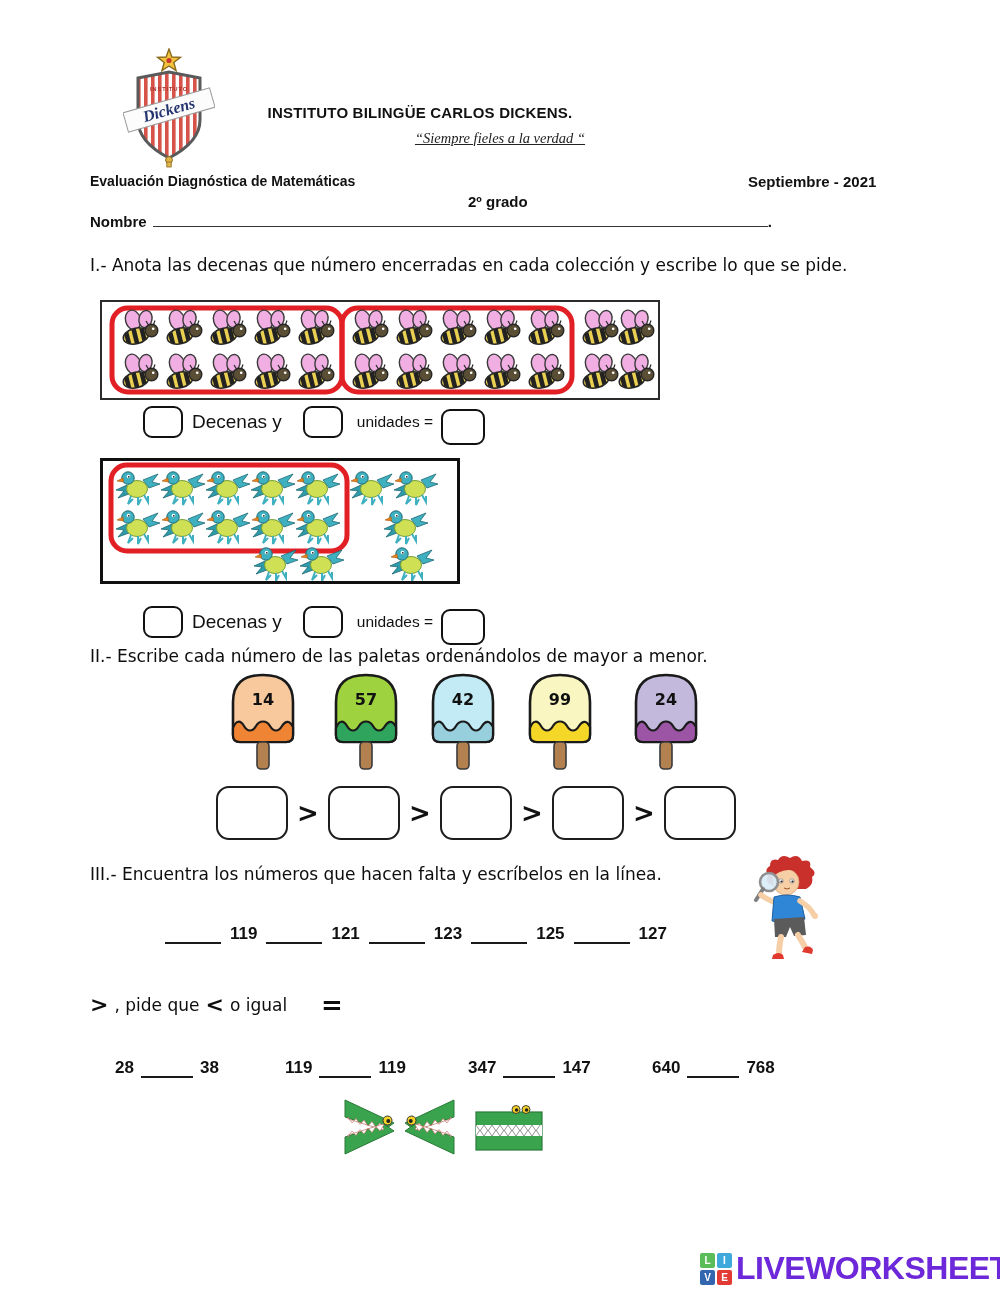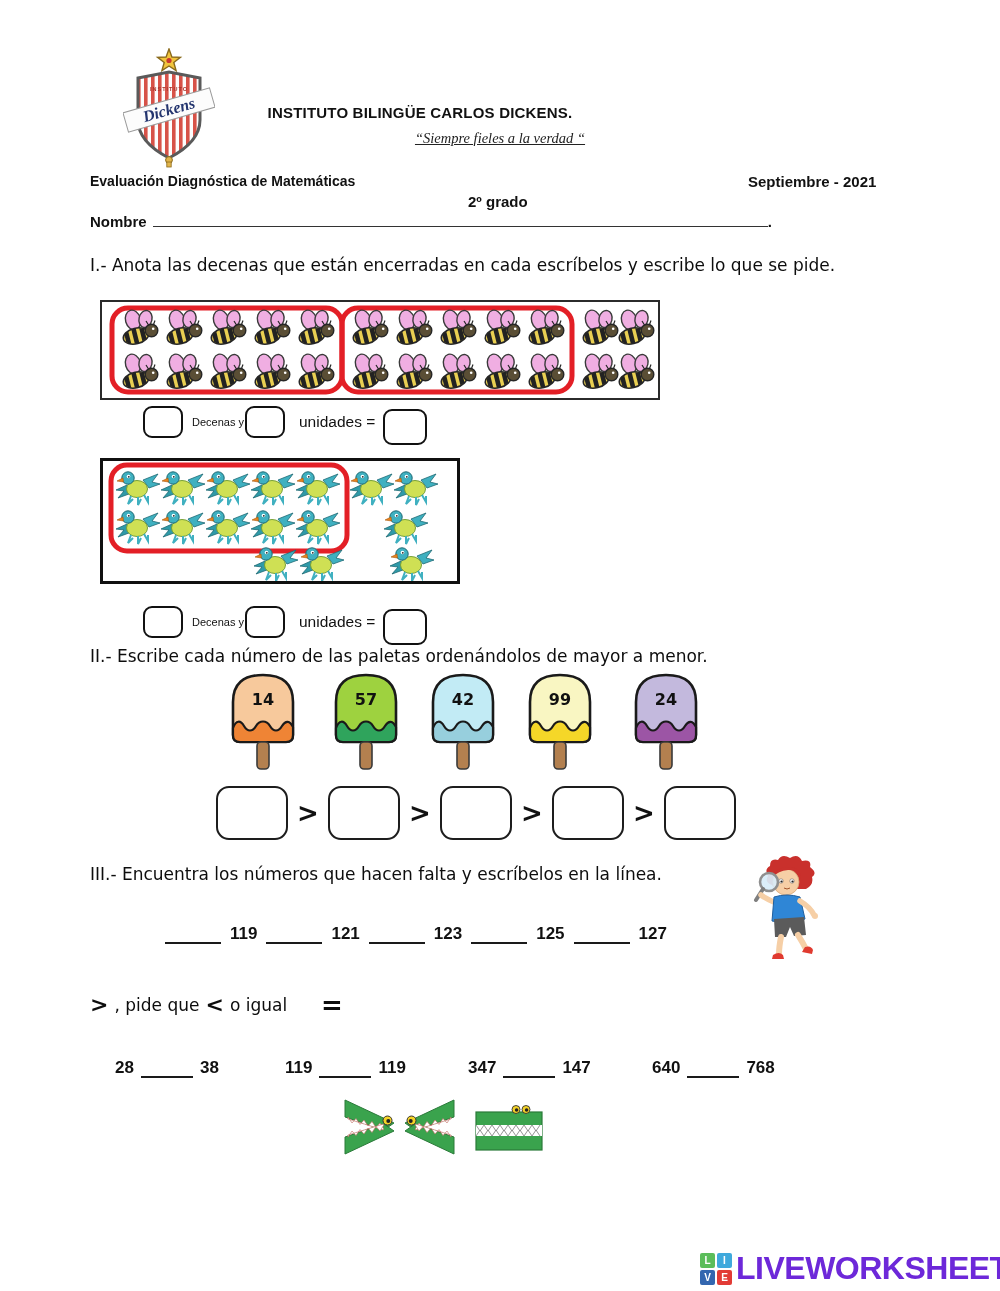--- a/index.html
+++ b/index.html
@@ -14,21 +14,21 @@
   .nombre-row{top:212px;left:90px;font-size:15px;font-weight:bold;white-space:nowrap;}
   .name-line{display:inline-block;width:615px;border-bottom:1.5px solid #333;height:14px;margin-left:6px;}
   .sec-title{font-family:"DejaVu Sans",sans-serif;font-size:17px;color:#0d0d0d;white-space:nowrap;}
   .s1-title{top:255px;left:90px;}
   .bee-box{top:300px;left:100px;width:560px;height:100px;border:2px solid #2b2b2b;background:#fff;box-sizing:border-box;}
   .bird-box{top:458px;left:100px;width:360px;height:126px;border:3px solid #101010;background:#fff;box-sizing:border-box;}
   .dec-row{height:38px;white-space:nowrap;display:flex;align-items:center;}
   .dec-row1{top:403px;left:143px;}
   .dec-row2{top:603px;left:143px;}
   .in-box{display:inline-block;width:36px;height:28px;border:2.5px solid #111;border-radius:9px;background:#fff;}
-  .dec-label{font-size:11px;color:#111;margin:0 1px 0 9px;}
+  .dec-label{font-size:19px;color:#111;margin:0 21px 0 9px;}
   .uni-label{font-size:15.5px;color:#111;margin:0 8px 0 14px;}
   .in-box.total{width:40px;height:32px;margin-top:10px;}
   .s2-title{top:646px;left:90px;}
   .pop{position:absolute;top:672px;}
   .answer-row{top:786px;left:216px;display:flex;align-items:center;gap:9px;}
   .ans-box{width:72px;height:54px;border:2.5px solid #1d1d1d;border-radius:13px;background:#fff;box-sizing:border-box;}
   .gt-sep{font-size:26px;font-weight:bold;width:22px;text-align:center;font-family:"DejaVu Sans",sans-serif;}
   .s3-title{top:864px;left:90px;}
   .boy{top:855px;left:748px;}
   .seq-row{top:924px;left:165px;display:flex;align-items:flex-end;gap:9px;font-size:17px;font-weight:bold;}
@@ -69,21 +69,21 @@
 </div>
 <div class="abs school-title">INSTITUTO BILINGÜE CARLOS DICKENS.</div>
 <div class="abs motto">“Siempre fieles a la verdad “</div>
 <div class="abs info-exam">Evaluación Diagnóstica de Matemáticas</div>
 <div class="abs info-grade">2º grado</div>
 <div class="abs info-date">Septiembre - 2021</div>
 <div class="abs nombre-row">
   <span>Nombre</span><span class="name-line"></span><span>.</span>
 </div>
 
-<div class="abs sec-title s1-title">I.- Anota las decenas que están encerradas en cada escríbelos y escribe lo que se pide.</div>
+<div class="abs sec-title s1-title">I.- Anota las decenas que número encerradas en cada colección y escribe lo que se pide.</div>
 <div class="abs bee-box" id="bee-box"><svg width="556" height="96" viewBox="0 0 556 96">
   <defs>
    <clipPath id="beeBodyClip">
           <ellipse cx="18" cy="28" rx="12.5" ry="7.4"></ellipse>
         </clipPath>
    <symbol id="bee" viewBox="0 0 44 40">
      <ellipse cx="15" cy="12" rx="7.5" ry="10" fill="#f0aee2" stroke="#3a3a3a" stroke-width="1.4" transform="rotate(-16 15 12)"></ellipse>
      <ellipse cx="27.5" cy="11" rx="6.5" ry="8.6" fill="#f0aee2" stroke="#3a3a3a" stroke-width="1.4" transform="rotate(13 27.5 11)"></ellipse>
      <g transform="rotate(-14 18 28)">
        <ellipse cx="18" cy="28" rx="13" ry="7.8" fill="#e9cf52" stroke="#262626" stroke-width="1.5"></ellipse>

